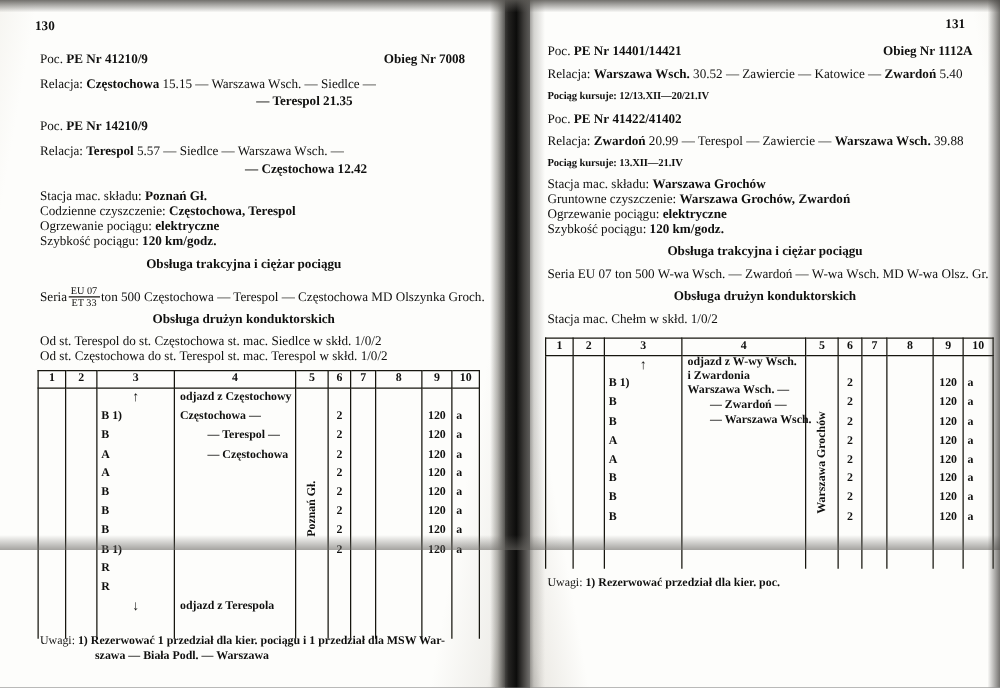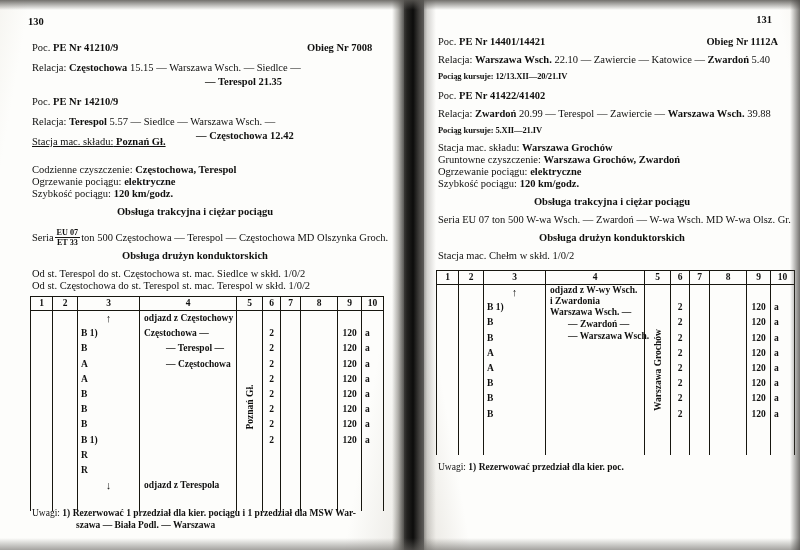--- a/index.html
+++ b/index.html
@@ -2,21 +2,21 @@
 <html><head>
 <meta charset="utf-8">
 <style>
   html,body{margin:0;padding:0;}
   body{
     width:800px;height:550px;overflow:hidden;
     background:#8e8e8e;
     font-family:"Liberation Serif", serif;
     color:#10100f;
   }
-  .scan{position:relative;width:800px;height:550px;background:#5a5a5a;border-radius:17px;}
+  .scan{position:relative;width:800px;height:440px;background:#5a5a5a;border-radius:17px;}
 
   
   .page{
     position:absolute;top:0;background:#fdfdfb;overflow:hidden;
   }
   .page-left{left:0;width:404px;height:550px;
     background:linear-gradient(100deg,#f6f5f1 0%,#fdfdfb 6%,#fdfdfb 88%,#efeeea 97%,#cfcdc8 100%);
   }
   .page-right{left:424px;width:376px;height:550px;
     background:linear-gradient(260deg,#f7f6f2 0%,#fdfdfb 5%,#fdfdfb 90%,#eceae5 98%,#d6d4cf 100%);
@@ -52,21 +52,21 @@
   
   .inner{position:absolute;inset:0;}
   .folio{position:absolute;font-weight:bold;font-size:10.5px;}
   .ln{position:absolute;white-space:nowrap;font-size:10.5px;line-height:12px;}
   .b{font-weight:bold;}
   .sm{font-size:8.5px;font-weight:bold;letter-spacing:-.1px;}
   .ctr{text-align:center;}
   .head-center{position:absolute;text-align:center;font-weight:bold;font-size:10.5px;}
 
   
-  .frac{display:inline-block;vertical-align:-4px;text-align:center;font-size:8.2px;font-weight:bold;line-height:9px;margin:0 1px;}
+  .frac{display:inline-block;vertical-align:-4px;text-align:center;font-size:8.2px;font-weight:normal;line-height:9px;margin:0 1px;}
   .frac .num{display:block;padding:0 2px;}
   .frac .den{display:block;border-top:1.2px solid #14130f;padding:0 2px;}
 
   
   .tbl{position:absolute;border-collapse:collapse;table-layout:fixed;font-size:9.5px;}
   .tbl td,.tbl th{border-left:1.3px solid #17160f;border-right:1.3px solid #17160f;
     padding:0;vertical-align:top;font-weight:bold;}
   .tbl .hdr td{border-top:1.6px solid #17160f;border-bottom:1.6px solid #17160f;
     text-align:center;height:13px;line-height:13px;font-size:9.5px;}
   .tbl .body td{height:100%;}
@@ -123,21 +123,21 @@
         <span class="b">14210/9</span>
       </div>
       <div class="ln" style="left:32px;top:116px;">
         <span>Relacja:</span>
         <span class="b">Terespol</span>
         <span>5.57</span>
         <span>— Siedlce — Warszawa Wsch. —</span>
       </div>
       <div class="ln b" style="left:196px;top:130px;">— Częstochowa 12.42</div>
 
-      <div class="ln" style="left:32px;top:136px;text-decoration:underline;">
+      <div class="ln" style="left:32px;top:152px;">
         <span>Stacja mac. składu:</span>
         <span class="b">Poznań Gł.</span>
       </div>
       <div class="ln" style="left:32px;top:164px;">
         <span>Codzienne czyszczenie:</span>
         <span class="b">Częstochowa, Terespol</span>
       </div>
       <div class="ln" style="left:32px;top:176px;">
         <span>Ogrzewanie pociągu:</span>
         <span class="b">elektryczne</span>
@@ -305,21 +305,21 @@
         <span class="b">14401/14421</span>
       </div>
       <div class="ln b" style="right:22px;top:36px;">
         <span>Obieg Nr</span>
         <span>1112A</span>
       </div>
 
       <div class="ln" style="left:14px;top:54px;">
         <span>Relacja:</span>
         <span class="b">Warszawa Wsch.</span>
-        <span>22.10</span>
+        <span>30.52</span>
         <span>— Zawiercie — Katowice —</span>
         <span class="b">Zwardoń</span>
         <span>5.40</span>
       </div>
       <div class="ln sm" style="left:14px;top:70px;">
         <span>Pociąg kursuje:</span>
         <span>12/13.XII—20/21.IV</span>
       </div>
 
       <div class="ln" style="left:14px;top:90px;">
@@ -330,21 +330,21 @@
       <div class="ln" style="left:14px;top:108px;">
         <span>Relacja:</span>
         <span class="b">Zwardoń</span>
         <span>20.99</span>
         <span>— Terespol — Zawiercie —</span>
         <span class="b">Warszawa Wsch.</span>
         <span>39.88</span>
       </div>
       <div class="ln sm" style="left:14px;top:124px;">
         <span>Pociąg kursuje:</span>
-        <span>5.XII—21.IV</span>
+        <span>13.XII—21.IV</span>
       </div>
 
       <div class="ln" style="left:14px;top:142px;">
         <span>Stacja mac. składu:</span>
         <span class="b">Warszawa Grochów</span>
       </div>
       <div class="ln" style="left:14px;top:154px;">
         <span>Gruntowne czyszczenie:</span>
         <span class="b">Warszawa Grochów, Zwardoń</span>
       </div>

